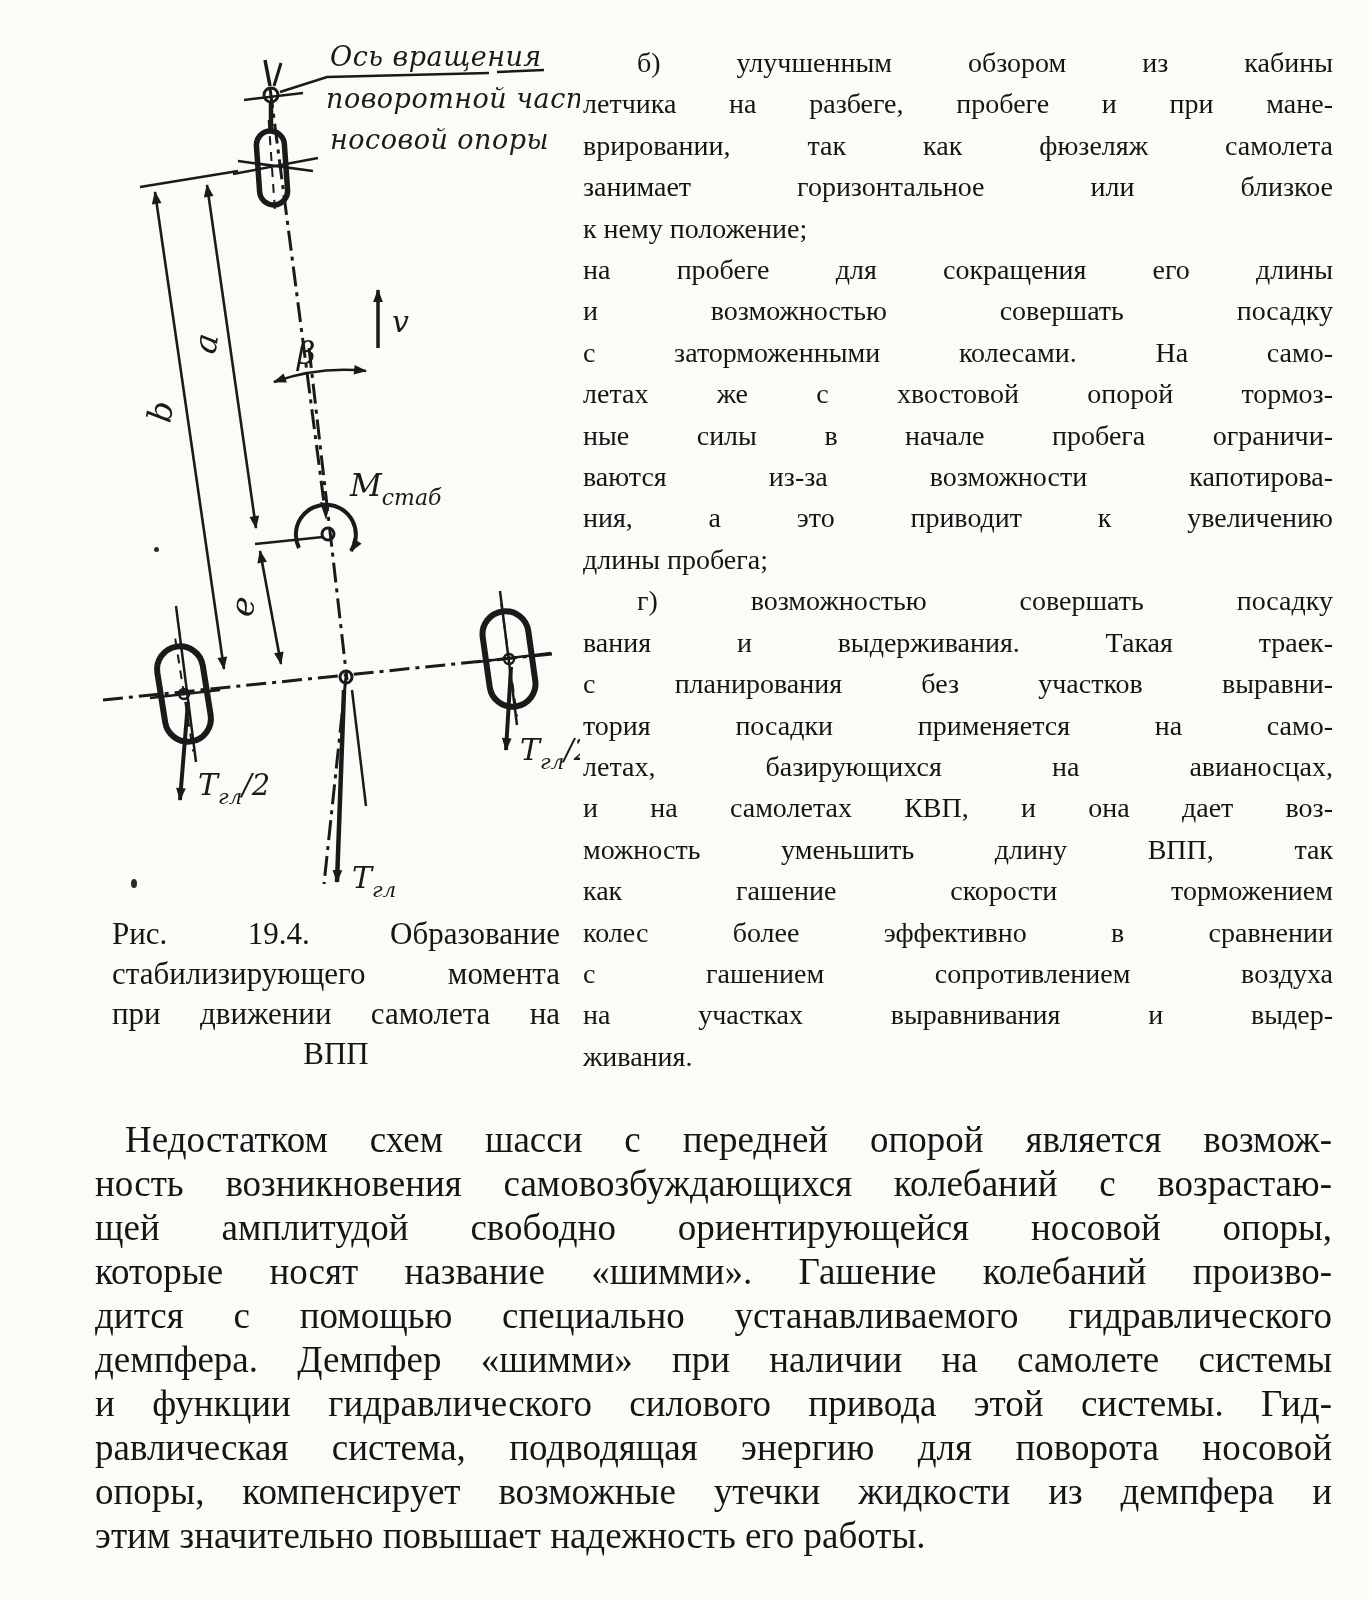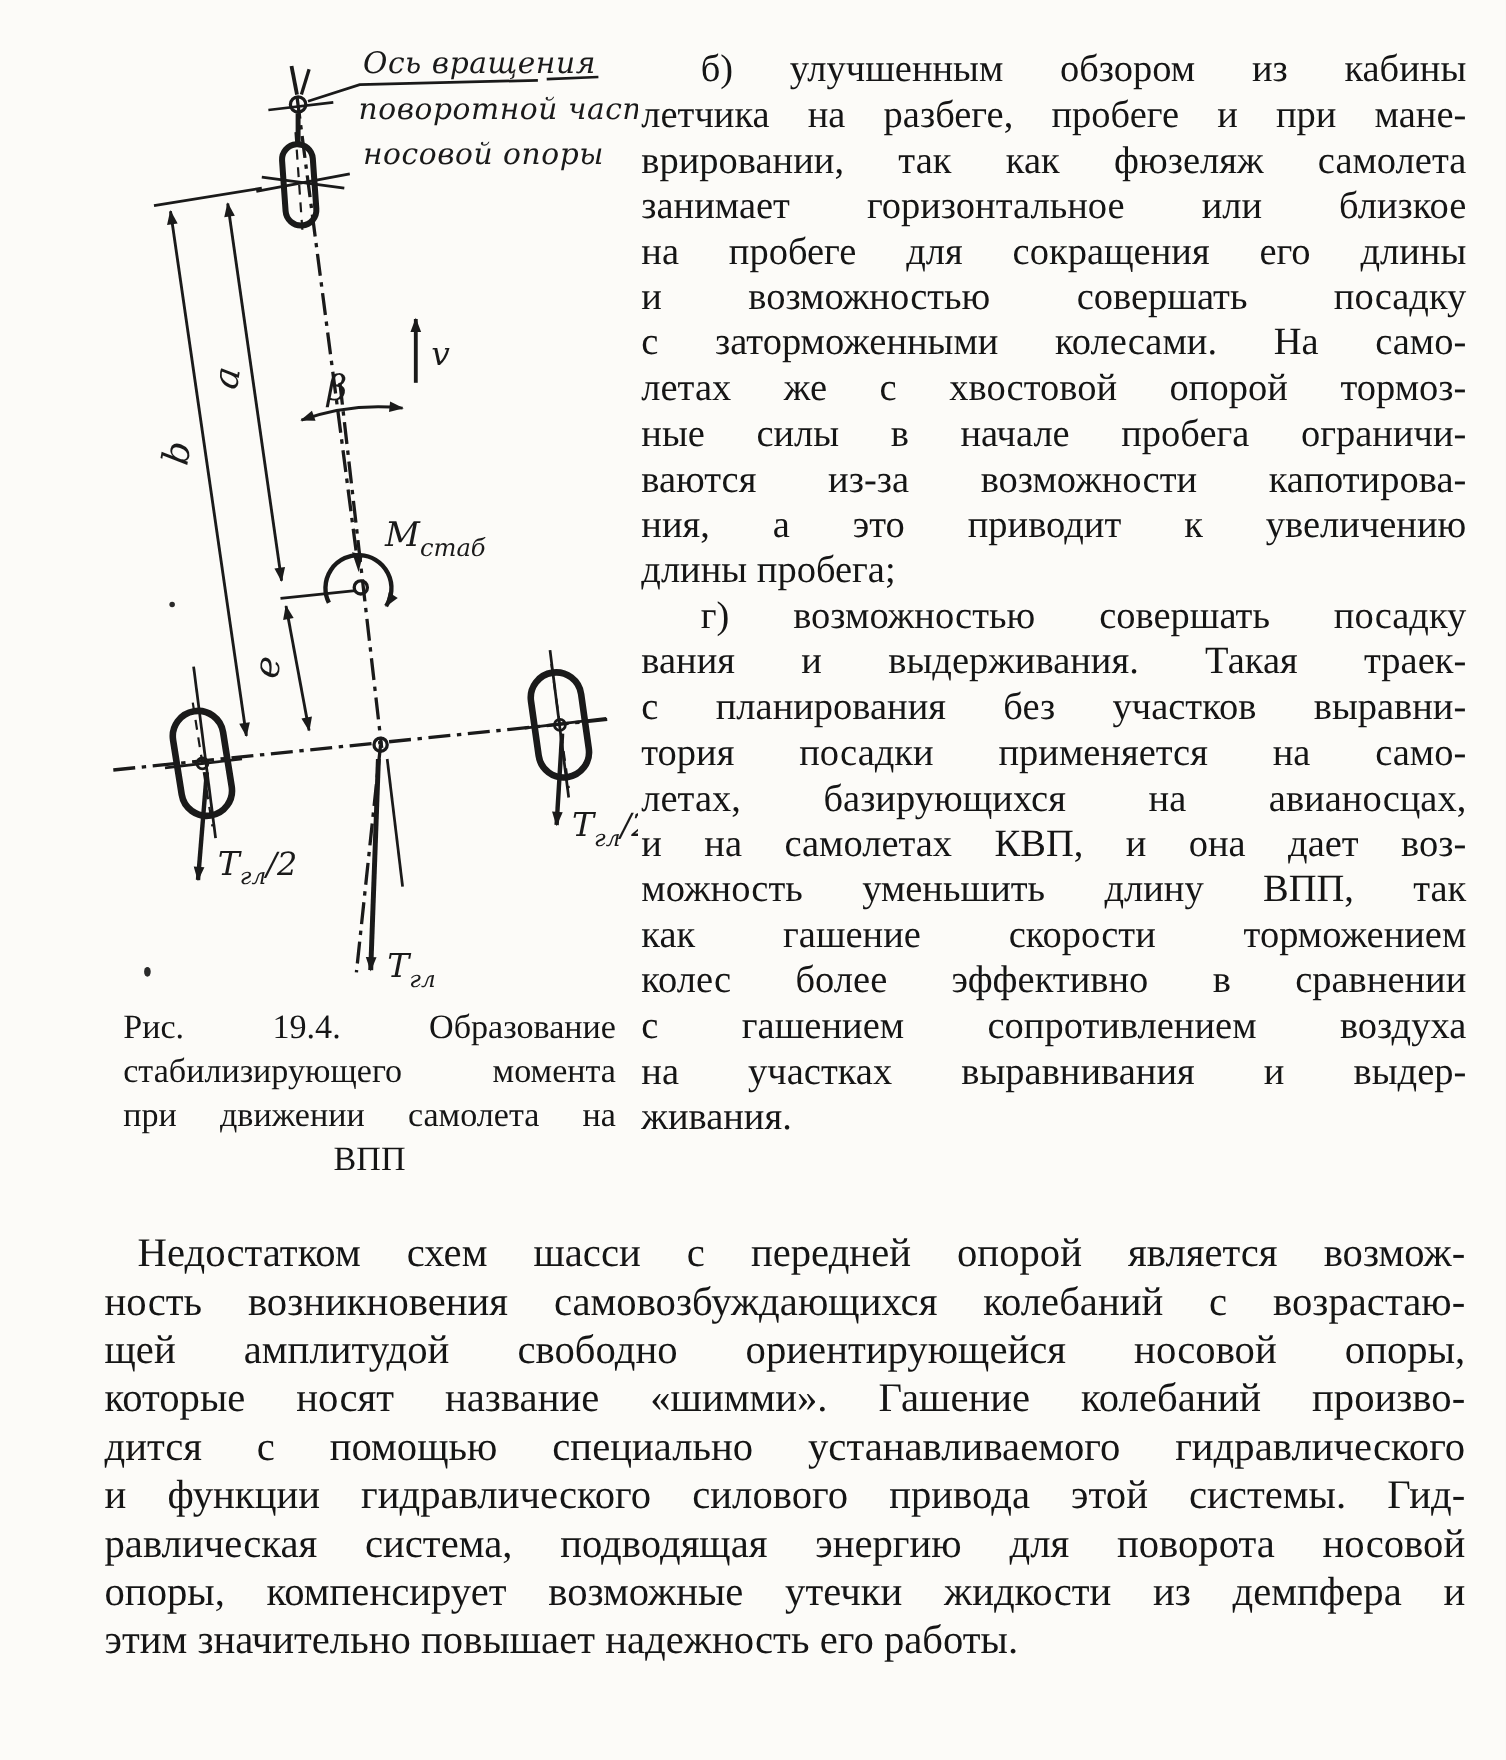--- a/index.html
+++ b/index.html
@@ -11,21 +11,21 @@
   }
   
   .diagram{position:absolute; left:80px; top:35px; width:500px; height:880px;}
   .diagram .ln{stroke:#1a1a1a; fill:none;}
   .diagram text{fill:#1a1a1a; font-family:"DejaVu Serif", serif; font-style:italic;}
   .dashdot{stroke-dasharray:20 6 4 6;}
   .wdash{stroke-dasharray:9 7;}
   
   .right-col{
     position:absolute; left:583px; top:42px; width:750px;
-    font-size:35px; line-height:41.4px; text-rendering:optimizeLegibility;
+    font-size:28px; line-height:41.4px; text-rendering:optimizeLegibility;
   }
   .bottom-par{
     position:absolute; left:95px; top:1118px; width:1237px;
     font-size:37px; line-height:44px;
   }
   .caption{
     position:absolute; left:112px; top:914px; width:448px;
     font-size:31px; line-height:40px;
   }
   .tline{text-align:justify; text-align-last:justify; white-space:normal;}
@@ -130,20 +130,21 @@
       <div class="tline">стабилизирующего момента</div>
       <div class="tline">при движении самолета на</div>
       <div class="tline center">ВПП</div>
     </div>
 
   <div class="right-col">
       <div class="tline indent">б) улучшенным обзором из кабины</div>
       <div class="tline">летчика на разбеге, пробеге и при мане-</div>
       <div class="tline">врировании, так как фюзеляж самолета</div>
       <div class="tline">занимает горизонтальное или близкое</div>
+      <div class="tline lastline">к нему положение;</div>
       <div class="tline">на пробеге для сокращения его длины</div>
       <div class="tline">и возможностью совершать посадку</div>
       <div class="tline">с заторможенными колесами. На само-</div>
       <div class="tline">летах же с хвостовой опорой тормоз-</div>
       <div class="tline">ные силы в начале пробега ограничи-</div>
       <div class="tline">ваются из-за возможности капотирова-</div>
       <div class="tline">ния, а это приводит к увеличению</div>
       <div class="tline lastline">длины пробега;</div>
       <div class="tline indent">г) возможностью совершать посадку</div>
       <div class="tline">вания и выдерживания. Такая траек-</div>
@@ -158,20 +159,21 @@
       <div class="tline">на участках выравнивания и выдер-</div>
       <div class="tline lastline">живания.</div>
     </div>
 
   <div class="bottom-par">
       <div class="tline indent">Недостатком схем шасси с передней опорой является возмож-</div>
       <div class="tline">ность возникновения самовозбуждающихся колебаний с возрастаю-</div>
       <div class="tline">щей амплитудой свободно ориентирующейся носовой опоры,</div>
       <div class="tline">которые носят название «шимми». Гашение колебаний произво-</div>
       <div class="tline">дится с помощью специально устанавливаемого гидравлического</div>
+      <div class="tline">демпфера. Демпфер «шимми» при наличии на самолете системы</div>
       <div class="tline">и функции гидравлического силового привода этой системы. Гид-</div>
       <div class="tline">равлическая система, подводящая энергию для поворота носовой</div>
       <div class="tline">опоры, компенсирует возможные утечки жидкости из демпфера и</div>
       <div class="tline lastline">этим значительно повышает надежность его работы.</div>
     </div>
 
   <div class="speck" style="left:131px;top:879px;width:6px;height:9px;"></div>
   <div class="speck" style="left:154px;top:547px;width:5px;height:5px;"></div>
 </div>
 

